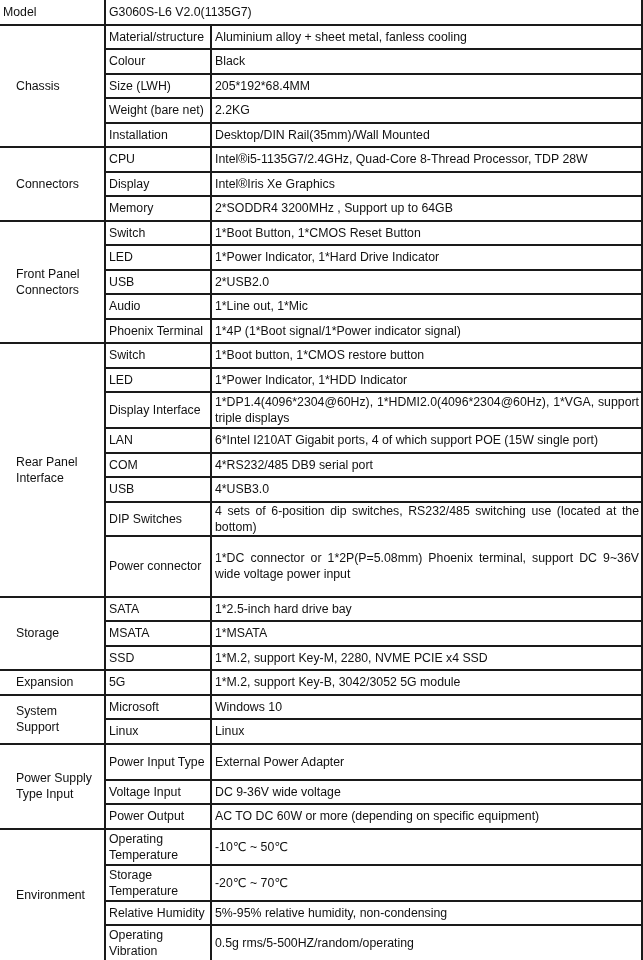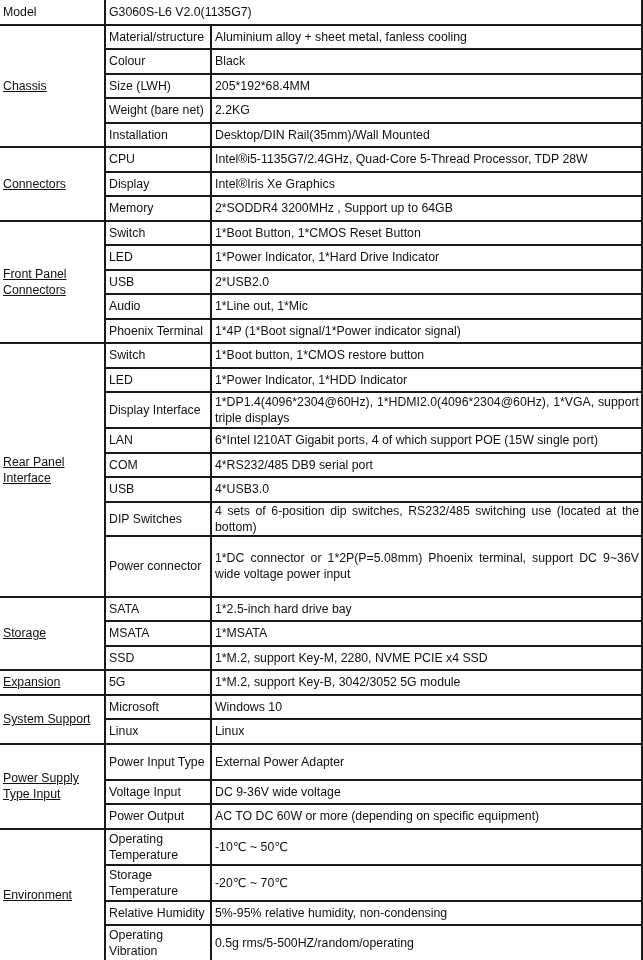--- a/index.html
+++ b/index.html
@@ -18,21 +18,21 @@
     padding: 0 2px 0 3px;
     vertical-align: middle;
     background: #ffffff;
   }
   #spec-table col.c1 { width: 105px; }
   #spec-table col.c2 { width: 106px; }
   #spec-table col.c3 { width: 431px; }
   
   #spec-table tr td:first-child { border-left: none; }
   #spec-table tr:first-child td { border-top: none; }
-  #spec-table td.group { padding-left: 3px; text-decoration: underline; }
+  #spec-table td.group { padding-left: 16px; }
   #spec-table td.val { text-align: justify; border-radius: 9px; }
   tr.h1 { height: 24.5px; }
   tr.h2 { height: 36px; }
   tr.h-dip { height: 24px; }
   tr.h-pwr { height: 61px; }
 </style>
 </head>
 <body>
 
 <table id="spec-table">
@@ -65,21 +65,21 @@
       <td class="val">2.2KG</td>
     </tr>
     <tr class="h1">
       <td>Installation</td>
       <td class="val">Desktop/DIN Rail(35mm)/Wall Mounted</td>
     </tr>
 
     <tr class="h1">
       <td rowspan="3" class="group">Connectors</td>
       <td>CPU</td>
-      <td class="val">Intel®i5-1135G7/2.4GHz, Quad-Core 5-Thread Processor, TDP 28W</td>
+      <td class="val">Intel®i5-1135G7/2.4GHz, Quad-Core 8-Thread Processor, TDP 28W</td>
     </tr>
     <tr class="h1">
       <td>Display</td>
       <td class="val">Intel®Iris Xe Graphics</td>
     </tr>
     <tr class="h1">
       <td>Memory</td>
       <td class="val">2*SODDR4 3200MHz , Support up to 64GB</td>
     </tr>
 

